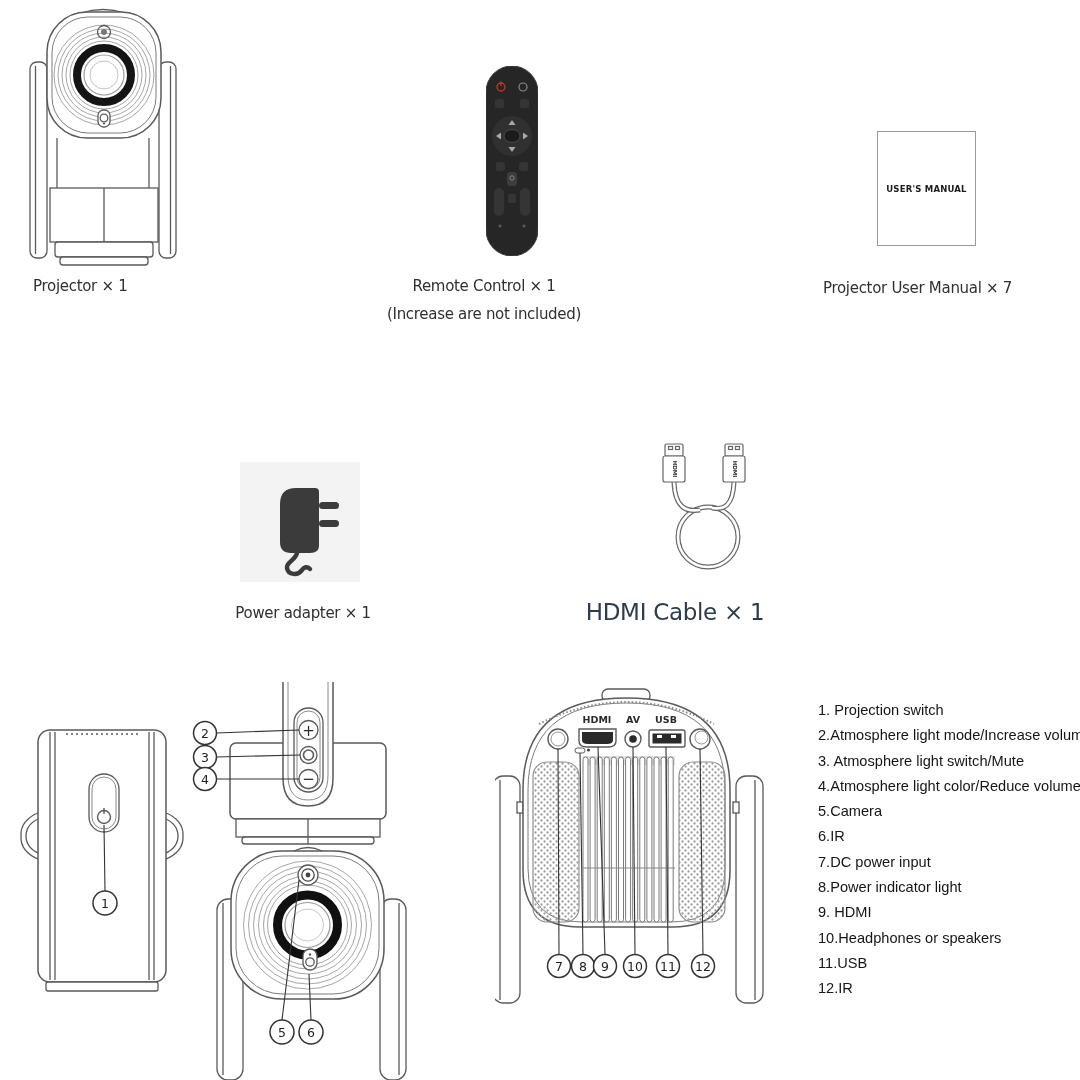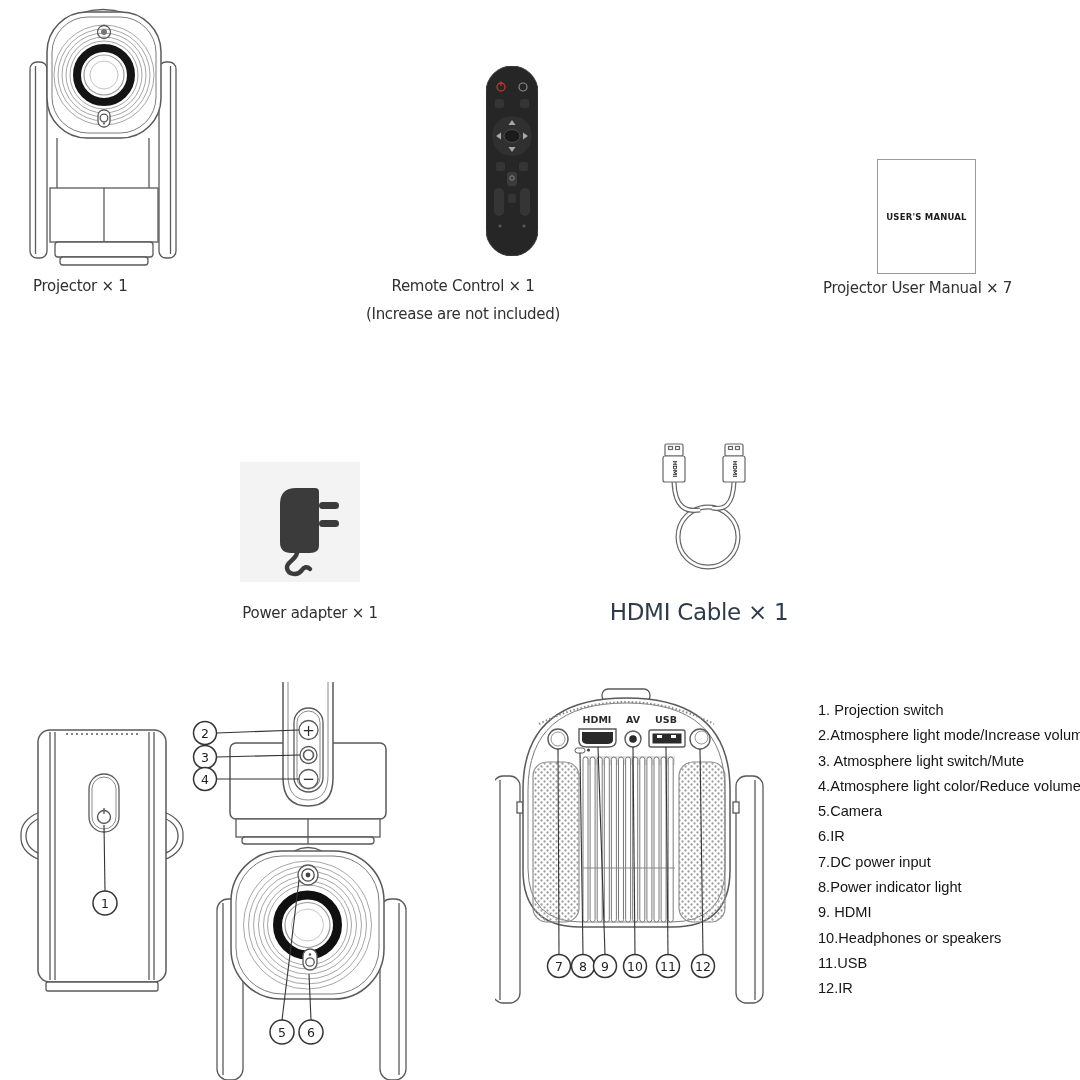--- a/index.html
+++ b/index.html
@@ -3,21 +3,21 @@
 <meta charset="utf-8">
 <style>
   html,body{margin:0;padding:0;background:#fff;}
   .canvas{position:relative;width:1080px;height:1080px;background:#ffffff;overflow:hidden;
           font-family:"DejaVu Sans",sans-serif;}
   .abs{position:absolute;}
   .caption{font-size:15px;color:#303030;letter-spacing:-0.3px;line-height:28px;white-space:nowrap;}
   .caption.center{text-align:center;white-space:normal;}
   .hdmi-cap{color:#2e3b4a;font-size:23px;}
   .manual-cover{width:97px;height:113px;background:#fff;border:1.5px solid #9a9a9a;
-                display:flex;align-items:center;justify-content:center;margin-top:28px;}
+                display:flex;align-items:center;justify-content:center;}
   .manual-cover span{font-size:8.5px;font-weight:bold;color:#1c1c1c;letter-spacing:0.2px;}
   .adapter-box{width:120px;height:120px;background:#f3f3f3;}
   .parts-list{width:270px;font-family:"Liberation Sans",sans-serif;font-size:14.6px;
               color:#151515;line-height:25.3px;white-space:nowrap;}
   .parts-list div{height:25.3px;}
   svg text{font-family:"DejaVu Sans",sans-serif;fill:#2b2b2b;}
   svg .portlbl{font-size:9.5px;font-weight:bold;}
   svg .callout{font-size:12.5px;fill:#222;}
 </style>
 </head>
@@ -89,39 +89,39 @@
     <rect x="10" y="96" width="9" height="9" rx="2" fill="#353535"></rect>
     <rect x="33" y="96" width="9" height="9" rx="2" fill="#353535"></rect>
     <rect x="21" y="106" width="10" height="14" rx="3" fill="#3c3c3c"></rect>
     <circle cx="26" cy="112" r="2.2" fill="none" stroke="#8a8a8a" stroke-width="0.9"></circle>
     <rect x="8" y="122" width="10" height="28" rx="5" fill="#353535"></rect>
     <rect x="34" y="122" width="10" height="28" rx="5" fill="#353535"></rect>
     <rect x="22" y="128" width="8" height="9" rx="2" fill="#353535"></rect>
     <circle cx="14" cy="160" r="1.5" fill="#5c5c5c"></circle>
     <circle cx="38" cy="160" r="1.5" fill="#5c5c5c"></circle>
   </svg>
-  <div class="abs caption center" style="left:268px;top:272px;width:390px">
+  <div class="abs caption center" style="left:289px;top:272px;width:390px">
     <div>Remote Control × 1</div>
     <div>(Increase are not included)</div>
   </div>
 
   <div class="abs manual-cover" style="left:877px;top:131px">
     <span>USER'S MANUAL</span>
   </div>
   <div class="abs caption center" style="left:755px;top:274px;width:325px">Projector User Manual × 7</div>
 
   <div class="abs adapter-box" style="left:240px;top:462px">
     <svg width="120" height="120" viewBox="0 0 120 120">
       <path d="M79,30 L79,84 Q79,91 70,91 L51,91 Q40,91 40,80 L40,42 Q40,26 56,26 L75,26 Q79,26 79,30 Z" fill="#3b3b3b"></path>
       <rect x="79" y="40" width="20" height="7" rx="3.5" fill="#3b3b3b"></rect>
       <rect x="79" y="58" width="20" height="7" rx="3.5" fill="#3b3b3b"></rect>
       <path d="M57,91 C55,99 46,100 47,106 C48,113 58,114 62,108 C64,105 67,104 70,107" fill="none" stroke="#3b3b3b" stroke-width="4.5" stroke-linecap="round"></path>
     </svg>
   </div>
-  <div class="abs caption center" style="left:185px;top:599px;width:250px">Power adapter × 1</div>
+  <div class="abs caption center" style="left:178px;top:599px;width:250px">Power adapter × 1</div>
 
   <svg class="abs" style="left:648px;top:440px" width="124" height="138" viewBox="0 0 124 138">
     <g stroke="#666" fill="#fff" stroke-width="1.2">
 
       <circle cx="60" cy="97" r="30" fill="none" stroke-width="5"></circle>
       <circle cx="60" cy="97" r="30" fill="none" stroke="#fff" stroke-width="2.6"></circle>
       <path d="M26,42 C27,68 38,72 52,70" fill="none" stroke-width="5"></path>
       <path d="M26,42 C27,68 38,72 52,70" fill="none" stroke="#fff" stroke-width="2.6"></path>
       <path d="M86,42 C85,66 76,70 64,68" fill="none" stroke-width="5"></path>
       <path d="M86,42 C85,66 76,70 64,68" fill="none" stroke="#fff" stroke-width="2.6"></path>
@@ -132,21 +132,21 @@
       <rect x="15" y="16" width="22" height="26" rx="2"></rect>
 
       <rect x="77" y="4" width="18" height="12" rx="1.5"></rect>
       <rect x="80.5" y="6.5" width="4" height="3"></rect>
       <rect x="87.5" y="6.5" width="4" height="3"></rect>
       <rect x="75" y="16" width="22" height="26" rx="2"></rect>
     </g>
     <text x="26" y="29" font-size="5.5" font-weight="bold" text-anchor="middle" dominant-baseline="middle" transform="rotate(90 26 29)">HDMI</text>
     <text x="86" y="29" font-size="5.5" font-weight="bold" text-anchor="middle" dominant-baseline="middle" transform="rotate(90 86 29)">HDMI</text>
   </svg>
-  <div class="abs caption center hdmi-cap" style="left:584px;top:598px;width:230px">HDMI Cable × 1</div>
+  <div class="abs caption center hdmi-cap" style="left:560px;top:598px;width:230px">HDMI Cable × 1</div>
 
   <svg class="abs" style="left:18px;top:724px" width="174" height="285" viewBox="-10 0 174 285">
     <g stroke="#5a5a5a" fill="none" stroke-width="1.3">
 
       <path d="M12,88 Q-8,96 -7,112 Q-8,128 12,136" fill="#fff"></path>
       <path d="M12,94 Q-2,100 -2,112 Q-2,124 12,130"></path>
       <path d="M136,88 Q156,96 155,112 Q156,128 136,136" fill="#fff"></path>
       <path d="M136,94 Q150,100 150,112 Q150,124 136,130"></path>
 
       <rect x="10" y="6" width="128" height="252" rx="12" fill="#fff" stroke-width="1.5"></rect>

